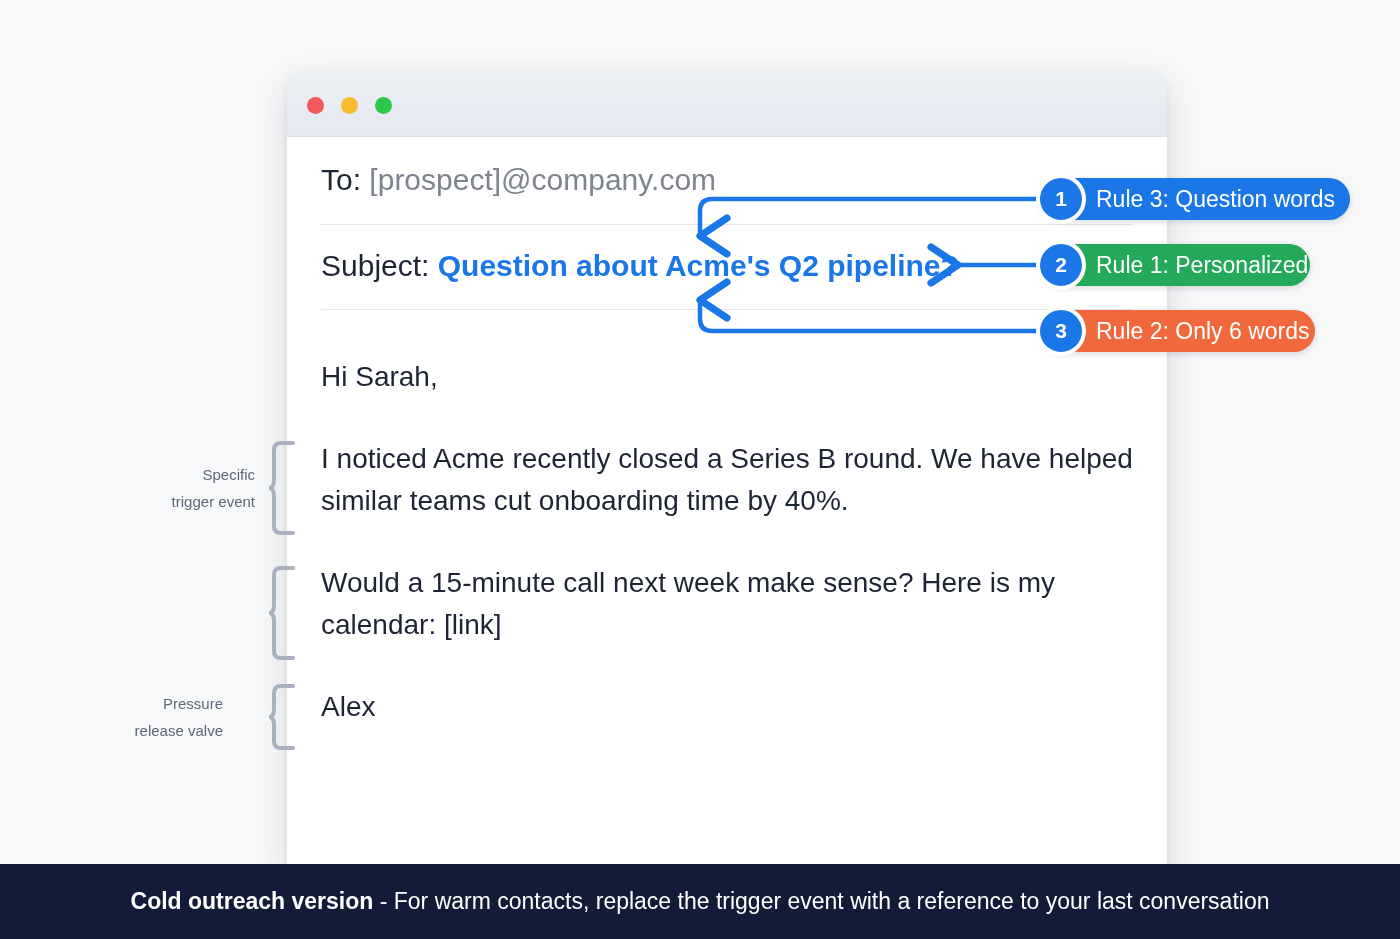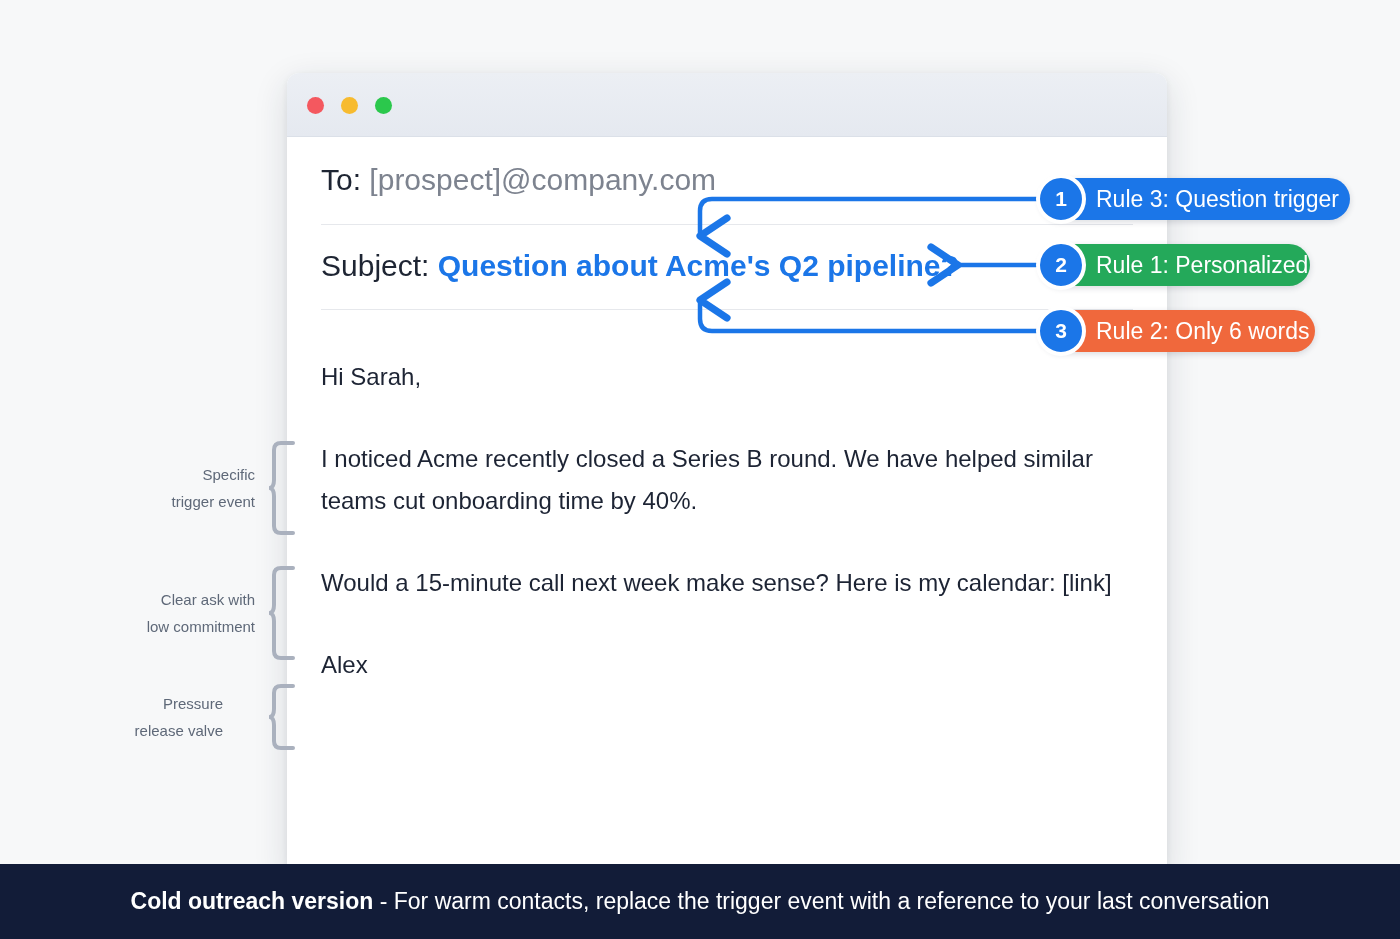--- a/index.html
+++ b/index.html
@@ -88,21 +88,21 @@
     color: #1b76e8;
     font-weight: bold;
   }
 
   
   #email-body {
     position: absolute;
     left: 34px;
     top: 283px;
     width: 818px;
-    font-size: 24px;
+    font-size: 28px;
     line-height: 42px;
     color: #1d2434;
   }
   #email-body p { margin: 0 0 40px 0; }
   #email-body p.last { margin-bottom: 0; }
 
   
   .brace-group {
     position: absolute;
     display: flex;
@@ -225,22 +225,20 @@
 
   <div class="brace-group" id="brace-1">
     <div class="brace-label">Specific
 trigger event</div>
     <svg class="brace-svg" width="26" height="96" viewBox="0 0 26 96">
       <path d="M24 3 H12 Q5 3 5 10 V40 Q5 47 1 48 Q5 49 5 56 V86 Q5 93 12 93 H24" fill="none" stroke="#aab1be" stroke-width="4" stroke-linecap="round" stroke-linejoin="round"></path>
     </svg>
   </div>
 
   <div class="brace-group" id="brace-2">
-    <div class="brace-label">Clear ask with
-low commitment</div>
     <svg class="brace-svg" width="26" height="96" viewBox="0 0 26 96">
       <path d="M24 3 H12 Q5 3 5 10 V40 Q5 47 1 48 Q5 49 5 56 V86 Q5 93 12 93 H24" fill="none" stroke="#aab1be" stroke-width="4" stroke-linecap="round" stroke-linejoin="round"></path>
     </svg>
   </div>
 
   <div class="brace-group" id="brace-3">
     <div class="brace-label">Pressure
 release valve</div>
     <svg class="brace-svg" width="26" height="68" viewBox="0 0 26 68">
       <path d="M24 3 H12 Q5 3 5 10 V26 Q5 33 1 34 Q5 35 5 42 V58 Q5 65 12 65 H24" fill="none" stroke="#aab1be" stroke-width="4" stroke-linecap="round" stroke-linejoin="round"></path>
@@ -262,21 +260,21 @@
 
     <path d="M1040 199 H712 Q700 199 700 211 V236" fill="none" stroke="#1b76e8" stroke-width="4.5" stroke-linecap="round" stroke-linejoin="round" marker-end="url(#arrow-down)"></path>
 
     <path d="M1036 265 H958" fill="none" stroke="#1b76e8" stroke-width="4.5" stroke-linecap="round" stroke-linejoin="round" marker-end="url(#arrow-left)"></path>
 
     <path d="M1040 331 H712 Q700 331 700 319 V300" fill="none" stroke="#1b76e8" stroke-width="4.5" stroke-linecap="round" stroke-linejoin="round" marker-end="url(#arrow-up)"></path>
   </svg>
 
   <div class="badge" id="badge-1">
     <span class="badge-num">1</span>
-    <span class="badge-text">Rule 3: Question trigger</span>
+    <span class="badge-text">Rule 3: Question words</span>
   </div>
 
   <div class="badge" id="badge-2">
     <span class="badge-num">2</span>
     <span class="badge-text">Rule 1: Personalized</span>
   </div>
 
   <div class="badge" id="badge-3">
     <span class="badge-num">3</span>
     <span class="badge-text">Rule 2: Only 6 words</span>

